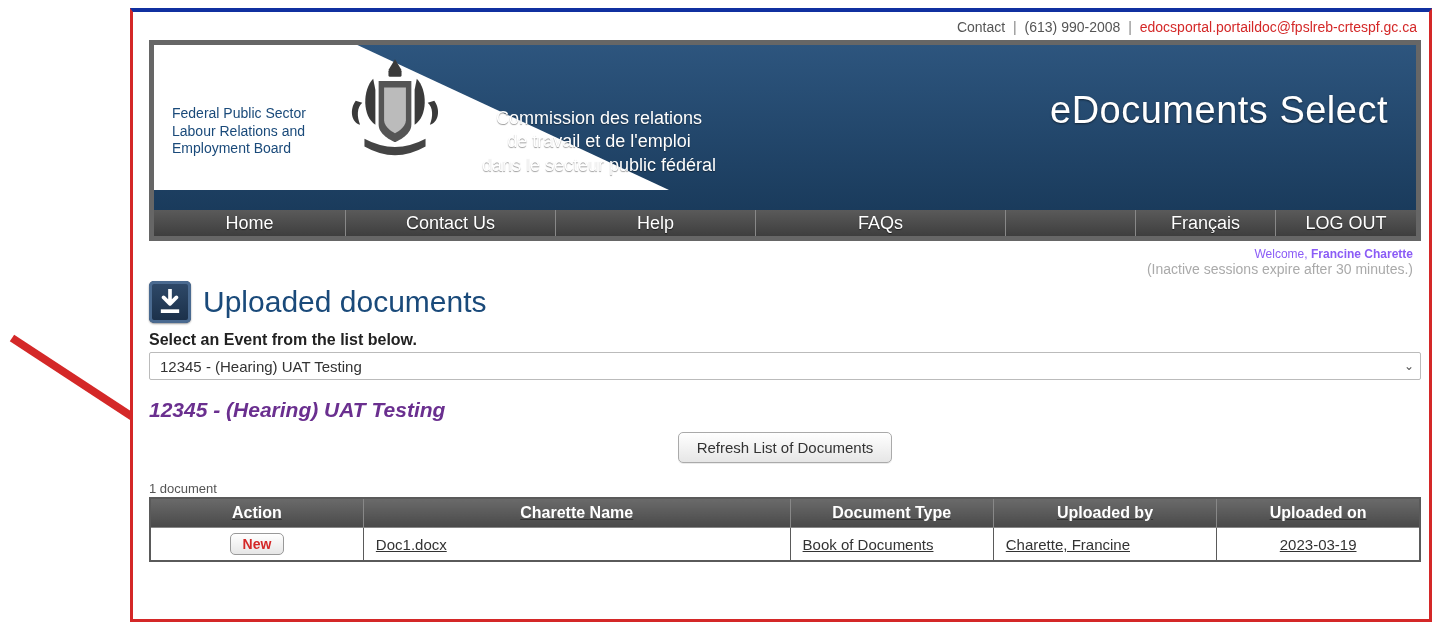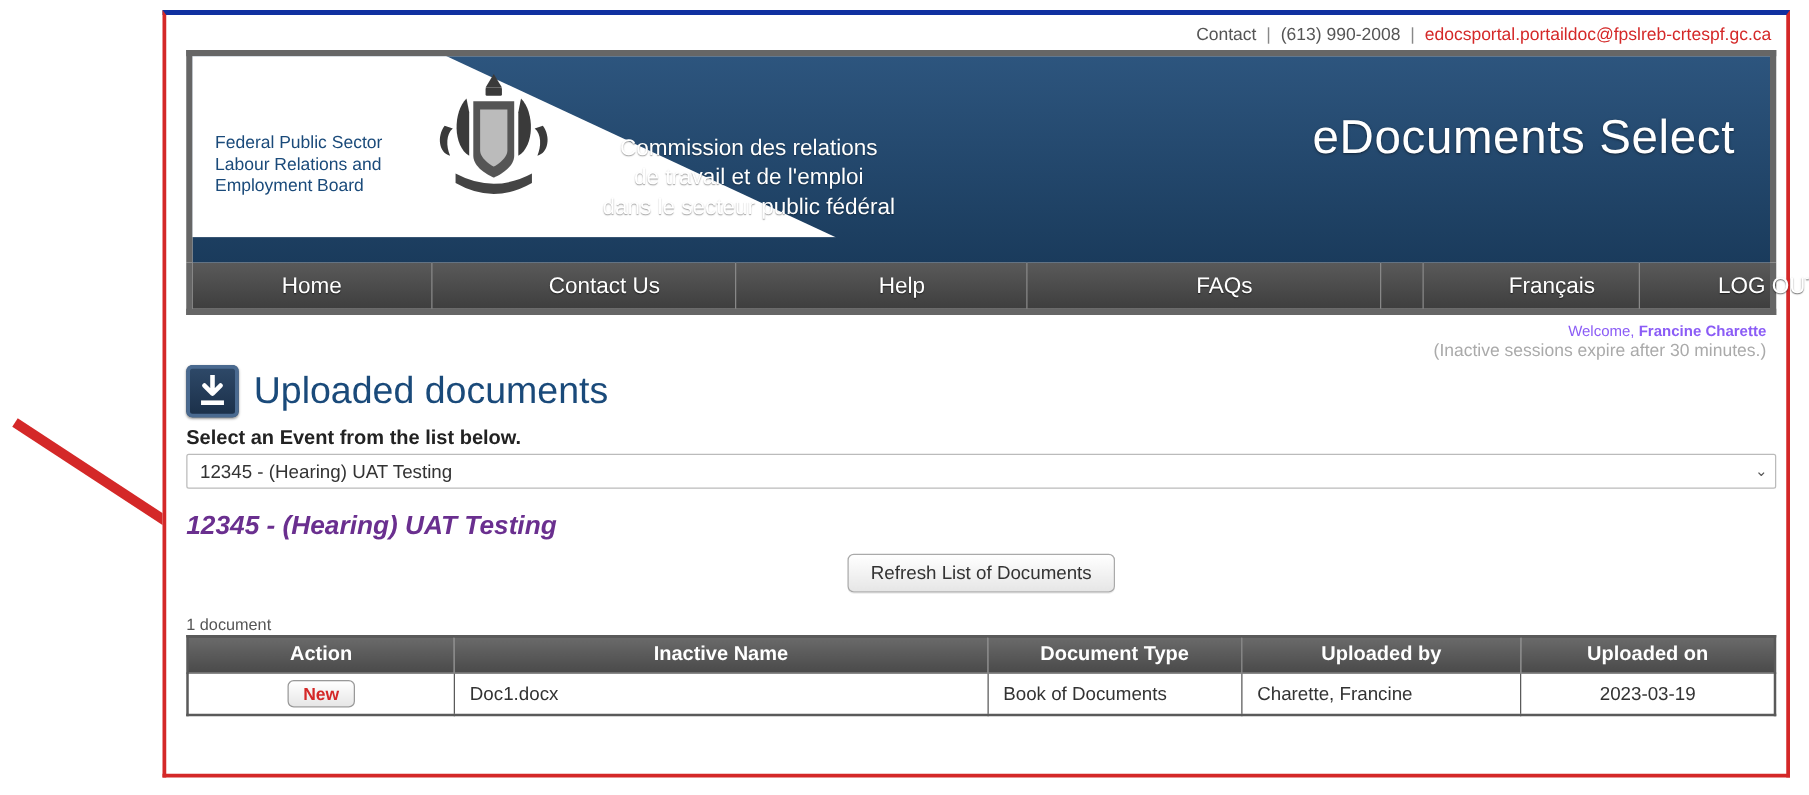--- a/index.html
+++ b/index.html
@@ -89,25 +89,24 @@
     color: #ffffff;
     font-size: 38px;
     font-weight: 400;
     letter-spacing: 0.5px;
     text-shadow: 0 1px 2px rgba(0,0,0,0.5);
     font-family: "Segoe UI Light", "Segoe UI", sans-serif;
   }
 
   .nav {
     display: flex;
-    height: 42px;
+    height: 31px;
     border: 5px solid #666;
     border-top: none;
     background: linear-gradient(to bottom, #5a5a5a 0%, #3e3e3e 100%);
-    gap: 33px;
   }
   .nav-item {
     color: #fff;
     font-size: 18px;
     display: flex;
     align-items: center;
     justify-content: center;
     border-right: 1px solid #888;
     cursor: pointer;
     text-shadow: 0 1px 1px rgba(0,0,0,0.6);
@@ -207,20 +206,21 @@
   .doc-count {
     margin-top: 18px;
     font-size: 13px;
     color: #555;
   }
   table.docs {
     width: 100%;
     border-collapse: collapse;
     border: 2px solid #5a5a5a;
     margin-top: 1px;
+    text-decoration: underline;
   }
   table.docs th {
     background: linear-gradient(to bottom, #6a6a6a 0%, #4a4a4a 100%);
     color: #fff;
     font-size: 16px;
     font-weight: bold;
     padding: 5px 10px;
     border: 1px solid #888;
     text-align: center;
   }
@@ -351,21 +351,21 @@
     <div class="refresh-wrap">
       <button class="refresh-btn">Refresh List of Documents</button>
     </div>
 
     <div class="doc-count">1 document</div>
 
     <table class="docs">
       <thead>
         <tr>
           <th class="col-action">Action</th>
-          <th class="col-name">Inactive Name</th>
+          <th class="col-name">Charette Name</th>
           <th class="col-type">Document Type</th>
           <th class="col-by">Uploaded by</th>
           <th class="col-on">Uploaded on</th>
         </tr>
       </thead>
       <tbody>
         <tr>
           <td class="center">
             <span class="new-btn">New</span>
           </td>

